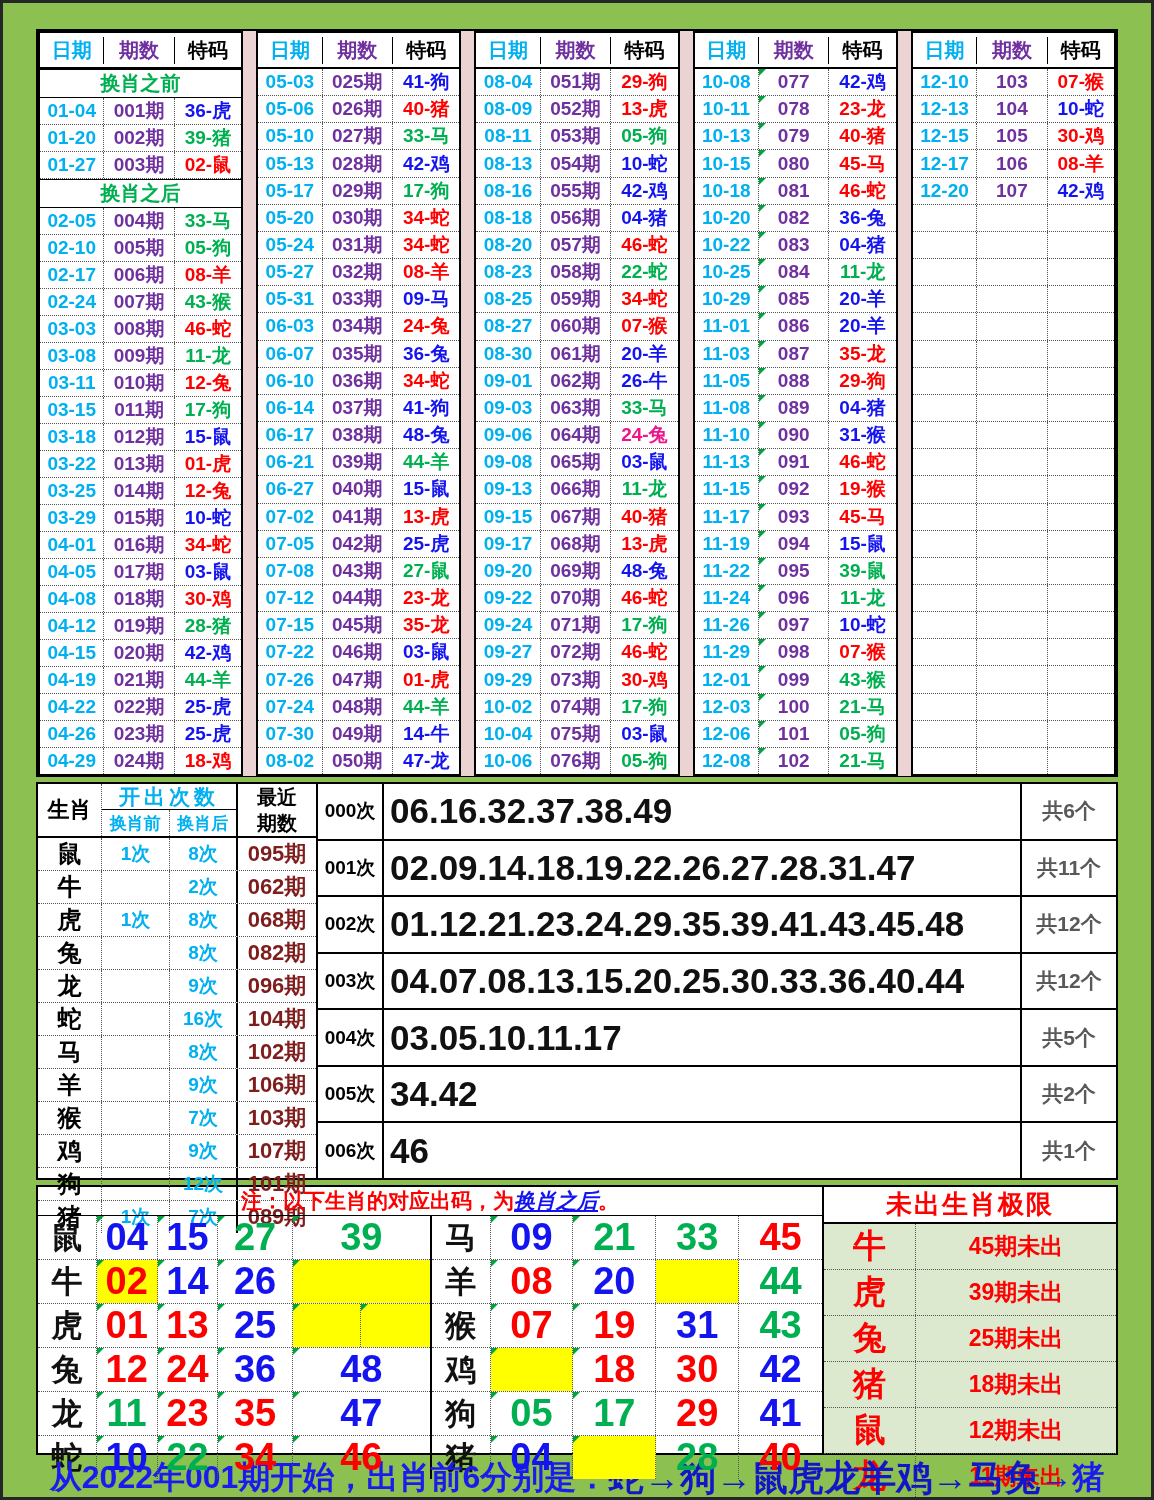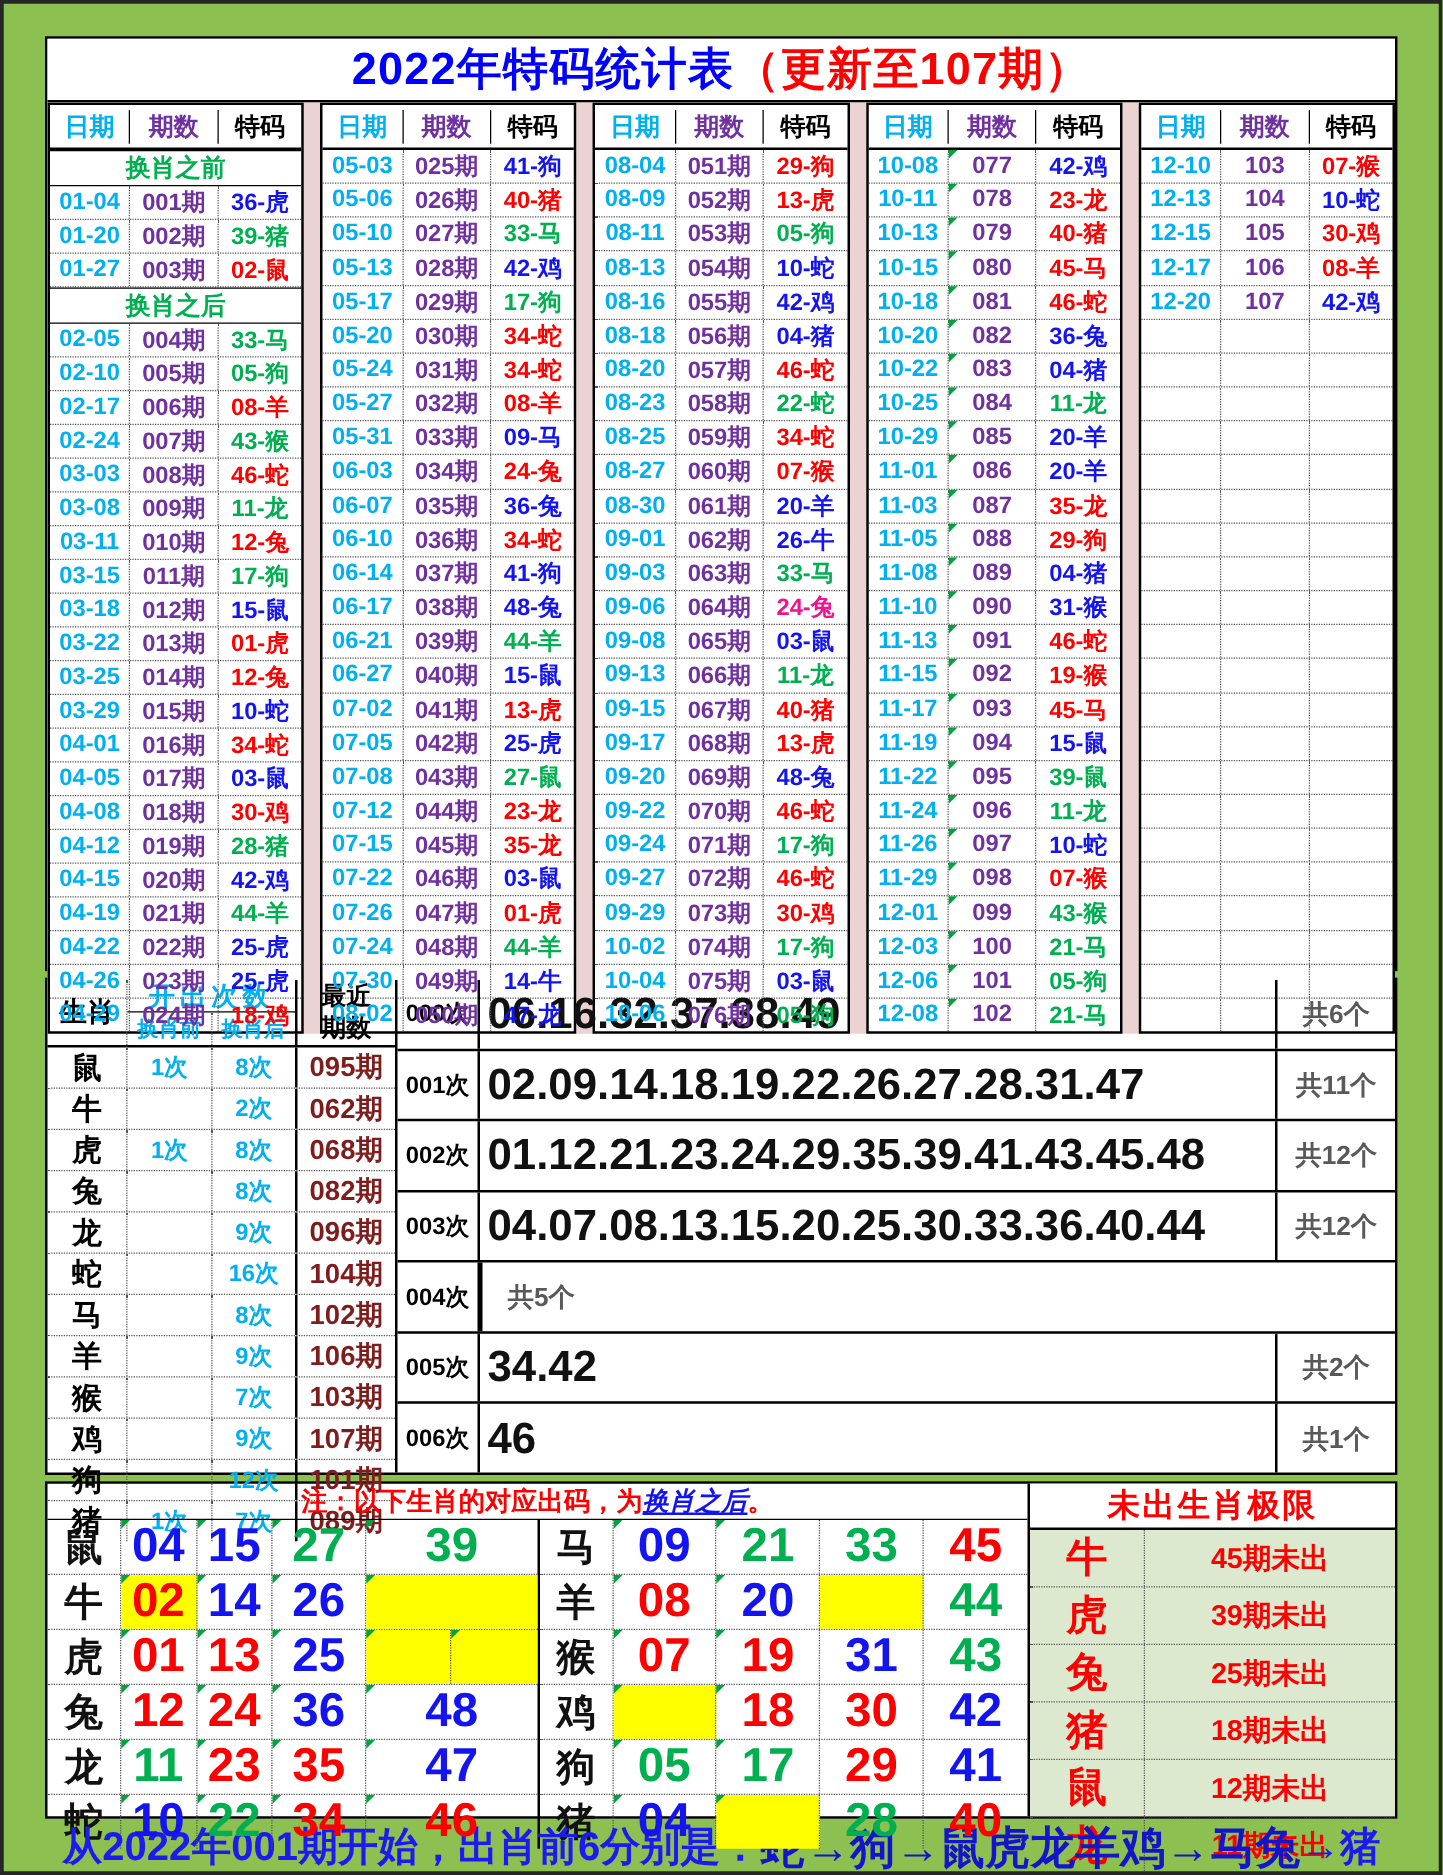--- a/index.html
+++ b/index.html
@@ -134,24 +134,20 @@
   .footer { height:46px; display:flex; align-items:center; justify-content:center;
             font-size:32px; color:#1b1bf0; font-weight:600; }
   .footer b { color:#1414c8; font-size:36px; font-weight:900; }
 </style>
 </head>
 <body>
 
 <div class="frame">
 
   <div class="top-box">
-    <div class="title">
-      <span class="t-blue">2022年特码统计表</span>
-        <span class="t-red">（更新至107期）</span>
-    </div>
     <div class="tables-row">
         <div class="dtable">
           <div class="hrow">
             <div class="cell c0 h-date">日期</div>
             <div class="cell c1 h-period">期数</div>
             <div class="cell c2 h-code">特码</div>
           </div>
           <div class="brow">换肖之前</div>
           <div class="drow">
             <div class="cell c0 date">01-04</div>
@@ -933,20 +929,21 @@
           <div class="c-nums">01.12.21.23.24.29.35.39.41.43.45.48</div>
           <div class="c-total">共12个</div>
         </div>
         <div class="crow">
           <div class="c-label">003次</div>
           <div class="c-nums">04.07.08.13.15.20.25.30.33.36.40.44</div>
           <div class="c-total">共12个</div>
         </div>
         <div class="crow">
           <div class="c-label">004次</div>
+          <div class="c-nums">03.05.10.11.17</div>
           <div class="c-total">共5个</div>
         </div>
         <div class="crow">
           <div class="c-label">005次</div>
           <div class="c-nums">34.42</div>
           <div class="c-total">共2个</div>
         </div>
         <div class="crow">
           <div class="c-label">006次</div>
           <div class="c-nums">46</div>

